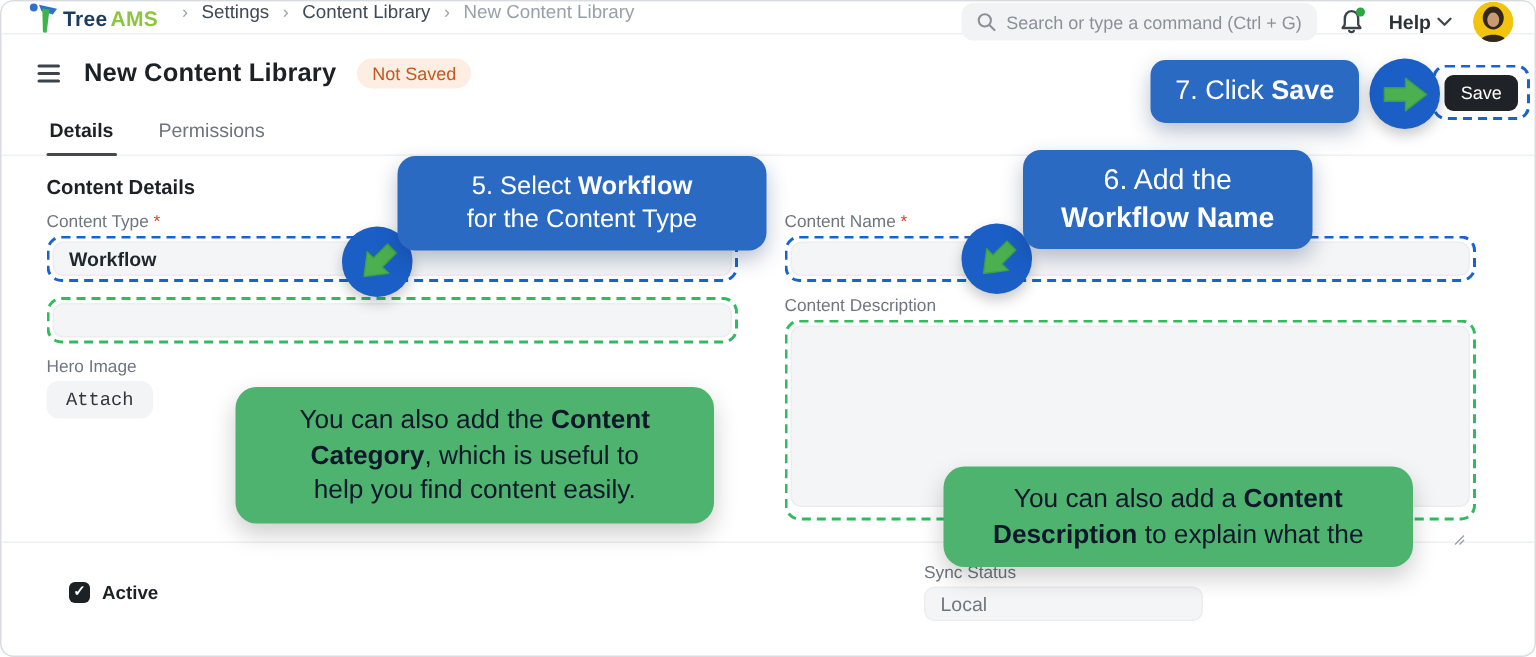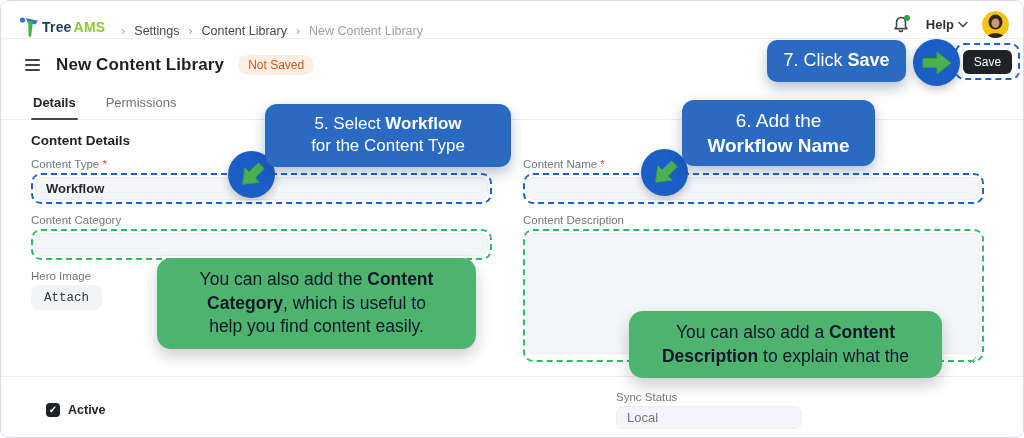--- a/index.html
+++ b/index.html
@@ -5,21 +5,21 @@
   * { margin:0; padding:0; box-sizing:border-box; }
   html,body { background:#ffffff; }
   body { font-family:"Liberation Sans", sans-serif; }
   .app {
     position:relative; width:1024px; height:438px; background:#fff;
     border:1px solid #d8dce0; border-radius:9px; overflow:hidden;
     color:#1c2126;
   }
   
   .topbar {
-    height:38px; display:flex; align-items:flex-end; gap:8px;
+    height:22px; display:flex; align-items:flex-start; gap:8px;
     padding:0 14px 0 18px; border-bottom:1px solid #eef0f2; background:#fff;
   }
   .logo { display:flex; align-items:center; gap:2px; cursor:pointer; }
   .logo-tree { font-size:14px; font-weight:700; color:#1d3a5f; letter-spacing:.2px; }
   .logo-ams { font-size:14px; font-weight:700; color:#8cc63f; letter-spacing:.2px; }
   .breadcrumb { display:flex; align-items:center; gap:9px; margin-left:8px; font-size:12.5px; }
   .crumb { color:#3f4a54; text-decoration:none; font-weight:500; }
   .crumb.current { color:#98a1a9; font-weight:400; }
   .sep { color:#9aa1a8; font-size:12px; }
   .top-right { margin-left:auto; display:flex; align-items:center; gap:14px; }
@@ -139,20 +139,27 @@
     </div>
     <nav class="breadcrumb">
       <span class="sep">›</span>
       <a class="crumb">Settings</a>
       <span class="sep">›</span>
       <a class="crumb">Content Library</a>
       <span class="sep">›</span>
       <span class="crumb current">New Content Library</span>
     </nav>
     <div class="top-right">
+      <div class="search">
+        <svg width="13" height="13" viewBox="0 0 14 14">
+          <circle cx="6" cy="6" r="4.4" fill="none" stroke="#8b9199" stroke-width="1.5"></circle>
+          <line x1="9.3" y1="9.3" x2="13" y2="13" stroke="#8b9199" stroke-width="1.5" stroke-linecap="round"></line>
+        </svg>
+        <span>Search or type a command (Ctrl + G)</span>
+      </div>
       <div class="bell">
         <svg width="18" height="19" viewBox="0 0 16 17">
           <path d="M8 2.2 C5.4 2.2 4 4.3 4 6.8 L4 10.2 L2.7 12.2 L13.3 12.2 L12 10.2 L12 6.8 C12 4.3 10.6 2.2 8 2.2 Z" fill="none" stroke="#3d434a" stroke-width="1.4" stroke-linejoin="round"></path>
           <path d="M6.6 14 C6.9 14.9 9.1 14.9 9.4 14" fill="none" stroke="#3d434a" stroke-width="1.4" stroke-linecap="round"></path>
         </svg>
         <span class="bell-dot"></span>
       </div>
       <div class="help">
         <span>Help</span>
         <svg width="10" height="7" viewBox="0 0 10 7">
@@ -190,21 +197,20 @@
   <div class="form-grid">
 
     <div>
       <div class="field">
         <span class="field-label"><span>Content Type</span> <span class="req">*</span></span>
         <div class="dash dash-blue">
           <input class="tinput" value="Workflow" style="">
         </div>
       </div>
       <div class="field">
-        <span class="field-label">Content Category</span>
         <div class="dash dash-green">
           <input class="tinput" value="" style="">
         </div>
       </div>
       <div class="field">
         <span class="field-label">Hero Image</span>
         <button class="attach-btn">Attach</button>
       </div>
     </div>
 

